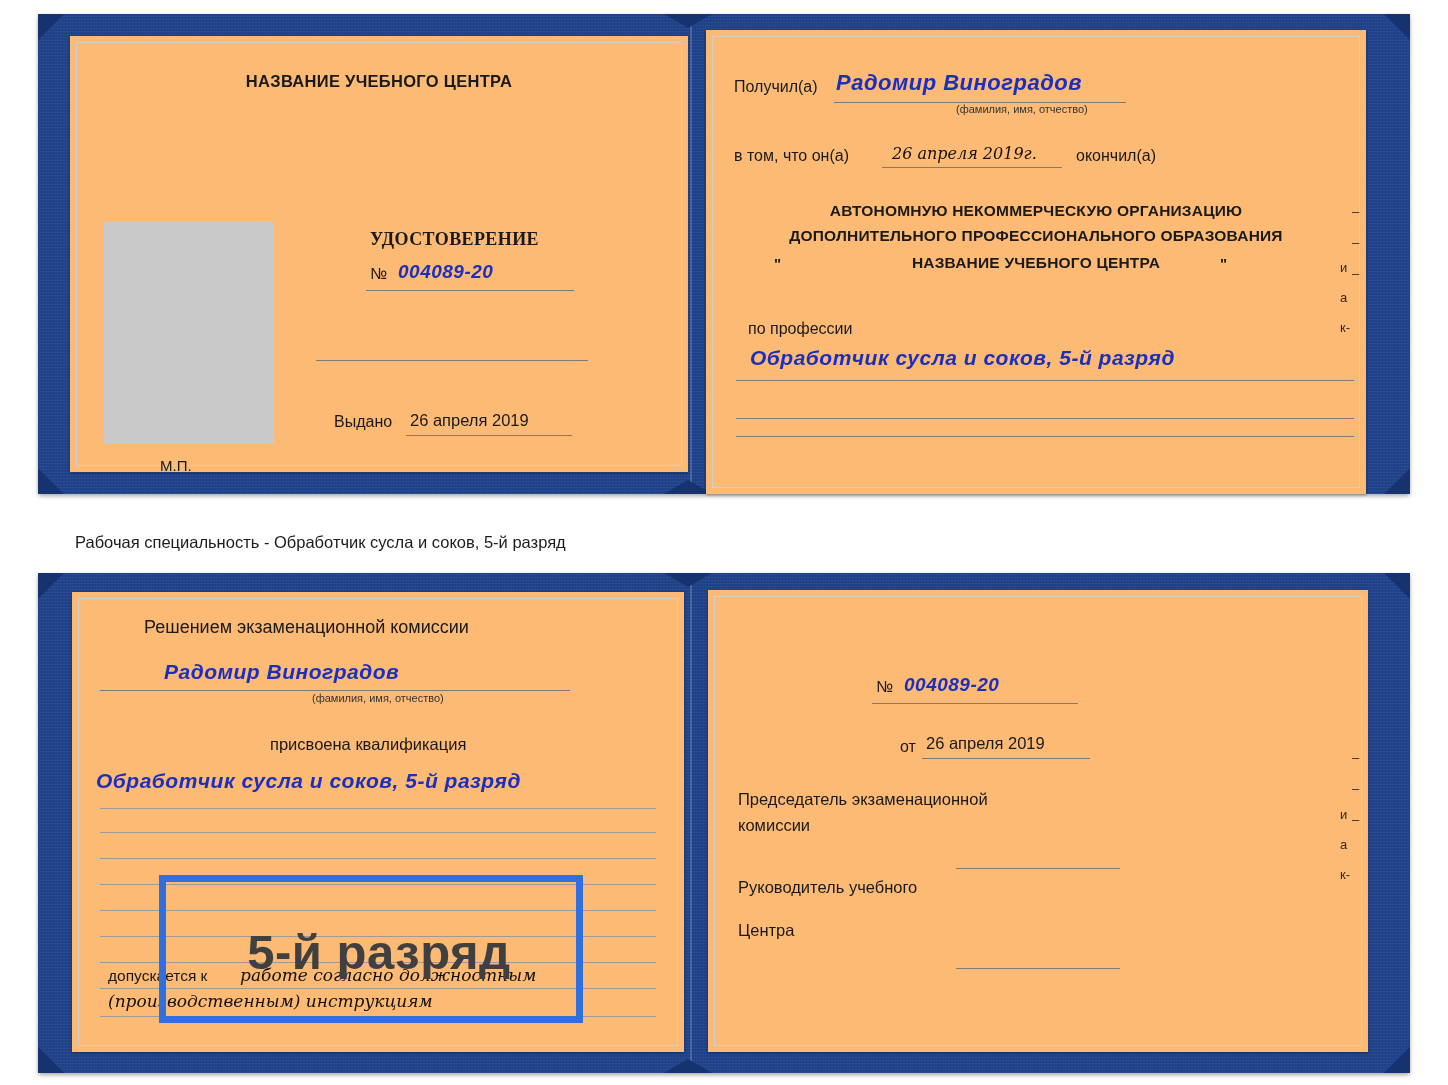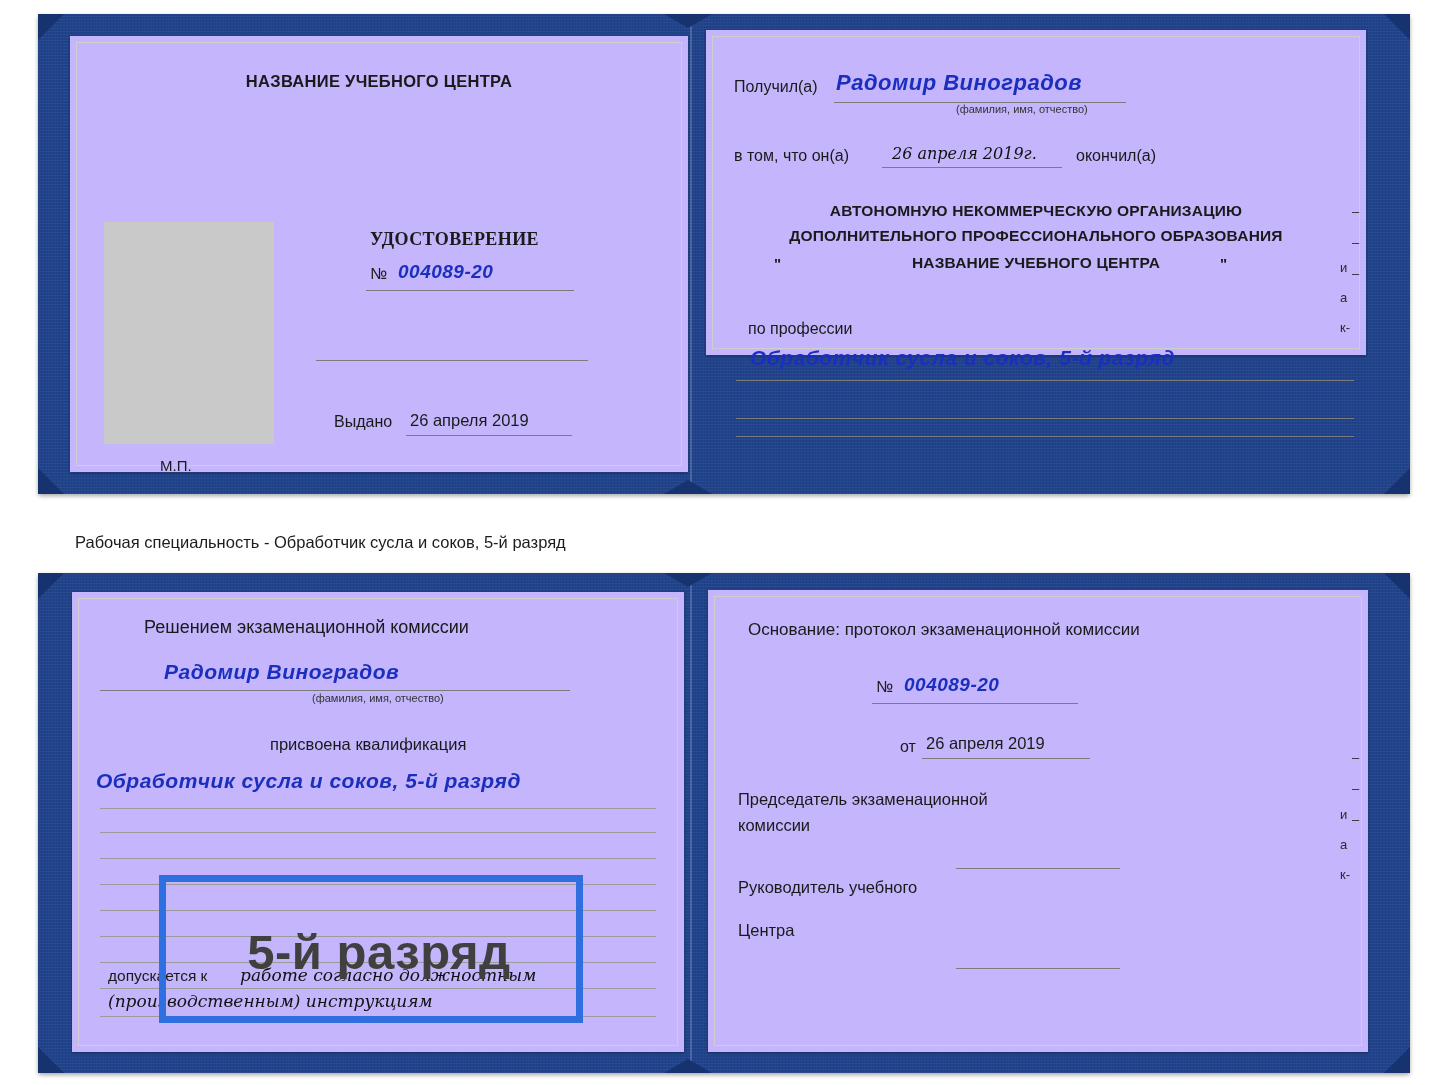--- a/index.html
+++ b/index.html
@@ -48,25 +48,25 @@
   
   .fold {
     position: absolute;
     width: 26px; height: 26px;
     background: #16336f;
   }
 
   
   .paper {
     position: absolute;
-    background: #c4b5fd;
+    background: #fdba74;
     box-shadow: 0 1px 3px rgba(0,0,0,0.3);
   }
   .paper.p-tl { left: 70px; top: 36px; width: 618px; height: 436px; }
-  .paper.p-tr { left: 706px; top: 30px; width: 660px; height: 325px; }
+  .paper.p-tr { left: 706px; top: 30px; width: 660px; height: 464px; }
   .paper.p-bl { left: 72px; top: 592px; width: 612px; height: 460px; }
   .paper.p-br { left: 708px; top: 590px; width: 660px; height: 462px; }
 
   .paper-inner-border {
     position: absolute;
     inset: 6px;
     border: 1px solid #cfcfcf;
   }
 
   
@@ -255,21 +255,20 @@
     <div class="t" style="left:36px;top:375px;font-size:15.5px;">допускается к</div>
     <div class="t hand-dark" style="left:168px;top:373px;font-size:17px;">работе согласно должностным</div>
     <div class="t hand-dark" style="left:36px;top:399px;font-size:17px;">(производственным) инструкциям</div>
     <div class="line-thin" style="left:28px;top:396px;width:556px;"></div>
     <div class="line-thin" style="left:28px;top:424px;width:556px;"></div>
   </div>
 
   <div class="paper p-br">
     <div class="paper-inner-border"></div>
 
-    <div class="t" style="left:40px;top:30px;font-size:17px;">Основание: протокол экзаменационной комиссии</div>
 
     <div class="t" style="left:168px;top:88px;font-size:16px;">№</div>
     <div class="t hand" style="left:196px;top:84px;font-size:19px;">004089-20</div>
     <div class="line" style="left:164px;top:113px;width:206px;"></div>
 
     <div class="t" style="left:192px;top:148px;font-size:16px;">от</div>
     <div class="t" style="left:218px;top:144px;font-size:16.5px;">26 апреля 2019</div>
     <div class="line" style="left:214px;top:168px;width:168px;"></div>
 
     <div class="t" style="left:30px;top:200px;font-size:16.5px;">Председатель экзаменационной</div>

